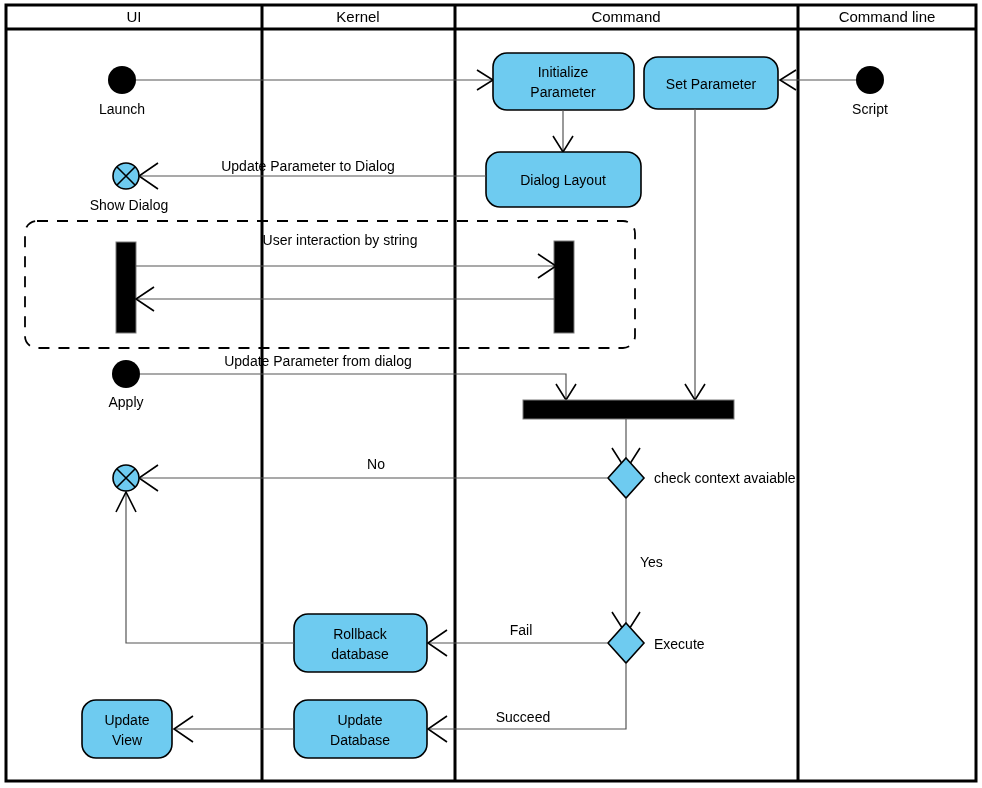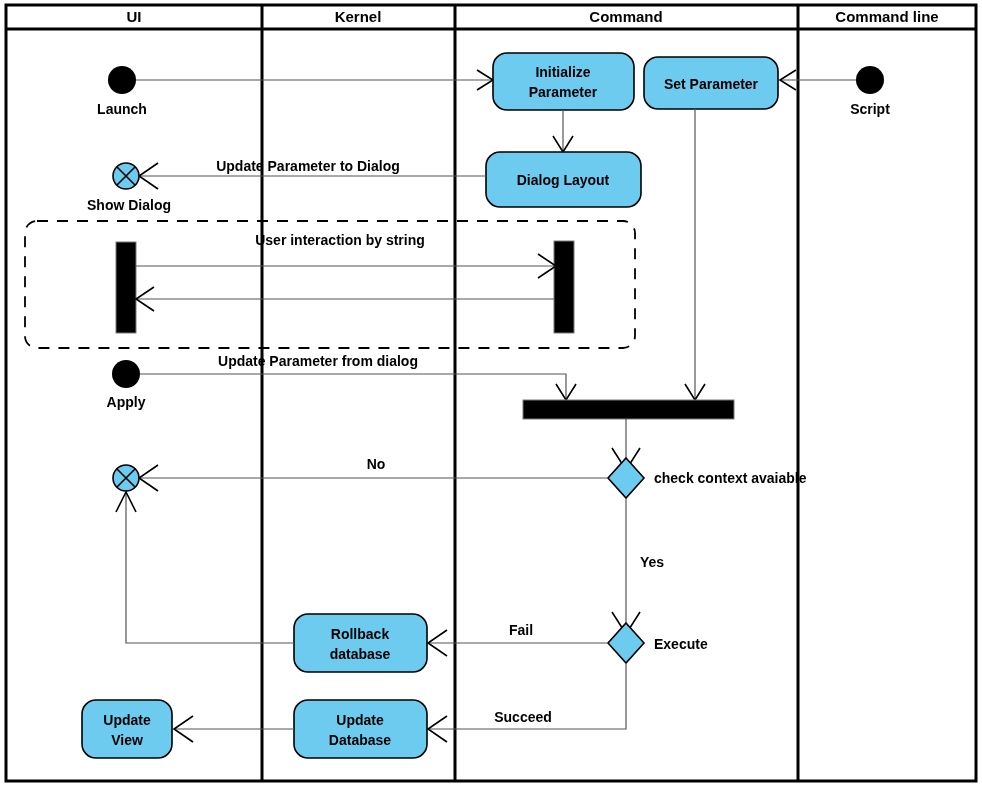--- a/index.html
+++ b/index.html
@@ -10,21 +10,20 @@
   body {
     width: 982px;
     height: 788px;
     font-family: "Liberation Sans", sans-serif;
     overflow: hidden;
   }
   #diagram-root {
     position: relative;
     width: 982px;
     height: 587px;
-    font-weight: bold;
   }
   svg#activity-diagram {
     display: block;
     width: 982px;
     height: 788px;
   }
   .lane-frame {
     fill: none;
     stroke: #000000;
     stroke-width: 3;

